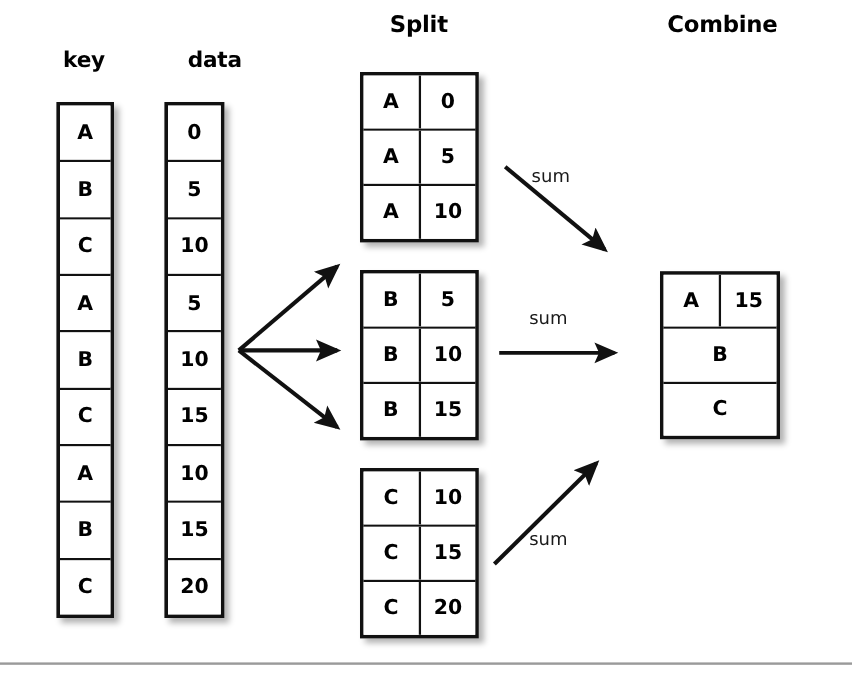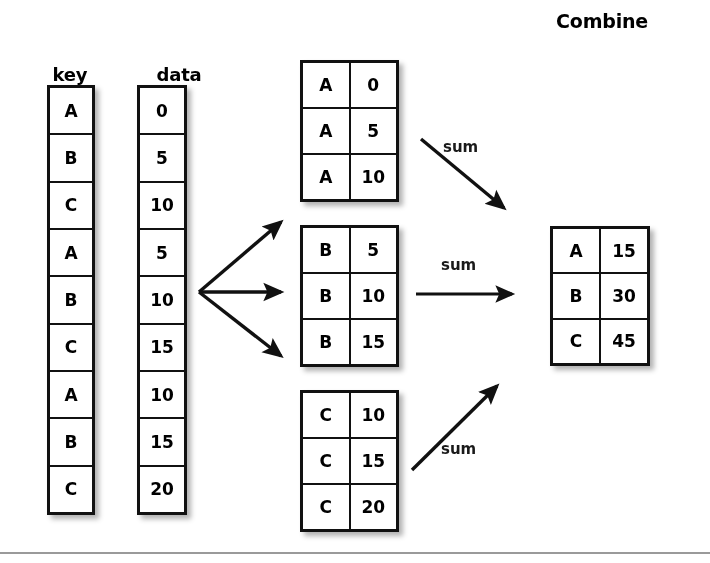--- a/index.html
+++ b/index.html
@@ -21,21 +21,21 @@
   
   .heading {
     position: absolute;
     font-family: "DejaVu Sans", sans-serif;
     font-weight: bold;
     color: #000000;
     text-align: center;
     white-space: nowrap;
     letter-spacing: -0.2px;
   }
-  .heading.small { font-size: 18px; margin-top: 24px; }
+  .heading.small { font-size: 18px; }
   .heading.big   { font-size: 19px; }
 
   
   .tbl {
     position: absolute;
     box-sizing: border-box;
     border: 3px solid #111111;
     background: #ffffff;
     box-shadow: 4px 4px 5px rgba(0,0,0,0.30);
     display: flex;
@@ -75,40 +75,40 @@
     pointer-events: none;
   }
 
   
   .sum-label {
     position: absolute;
     font-family: "DejaVu Sans", sans-serif;
     font-size: 15px;
     color: #1a1a1a;
     white-space: nowrap;
-    font-weight: bold;
   }
 
   
   .bottom-rule {
     position: absolute;
     left: 0;
     width: 710px;
     height: 2px;
     background: #9a9a9a;
   }
 </style>
 </head>
 <body>
 
 <div id="canvas">
 
   <div class="heading small" style="left:47px; top:40px; width:46px;">key</div>
   <div class="heading small" style="left:151px; top:40px; width:56px;">data</div>
 
+  <div class="heading big" style="left:300px; top:10px; width:98px;">Split</div>
   <div class="heading big" style="left:542px; top:10px; width:120px;text-align:center;">Combine</div>
 
   <div class="tbl single" id="key-col" style="left:47px; top:85px; width:48px; height:430px;">
       <div class="trow">
         <div class="tcell">A</div>
       </div>
       <div class="trow">
         <div class="tcell">B</div>
       </div>
       <div class="trow">
@@ -207,25 +207,23 @@
       </div>
     </div>
 
   <div class="tbl" id="combine-table" style="left:550px; top:226px; width:100px; height:140px;">
       <div class="trow">
         <div class="tcell">A</div>
         <div class="tcell">15</div>
       </div>
       <div class="trow">
         <div class="tcell">B</div>
-        <div class="tcell">30</div>
-      </div>
-      <div class="trow">
-        <div class="tcell">C</div>
-        <div class="tcell">45</div>
+      </div>
+      <div class="trow">
+        <div class="tcell">C</div>
       </div>
     </div>
 
   <svg id="arrows" viewBox="0 0 710 563">
     <defs>
       <marker id="ah" markerWidth="7" markerHeight="7" refX="5.2" refY="3.1" orient="auto" markerUnits="strokeWidth">
         <path d="M0,0.4 L6.2,3.1 L0,5.8 L1.2,3.1 Z" fill="#111111"></path>
       </marker>
     </defs>
 

